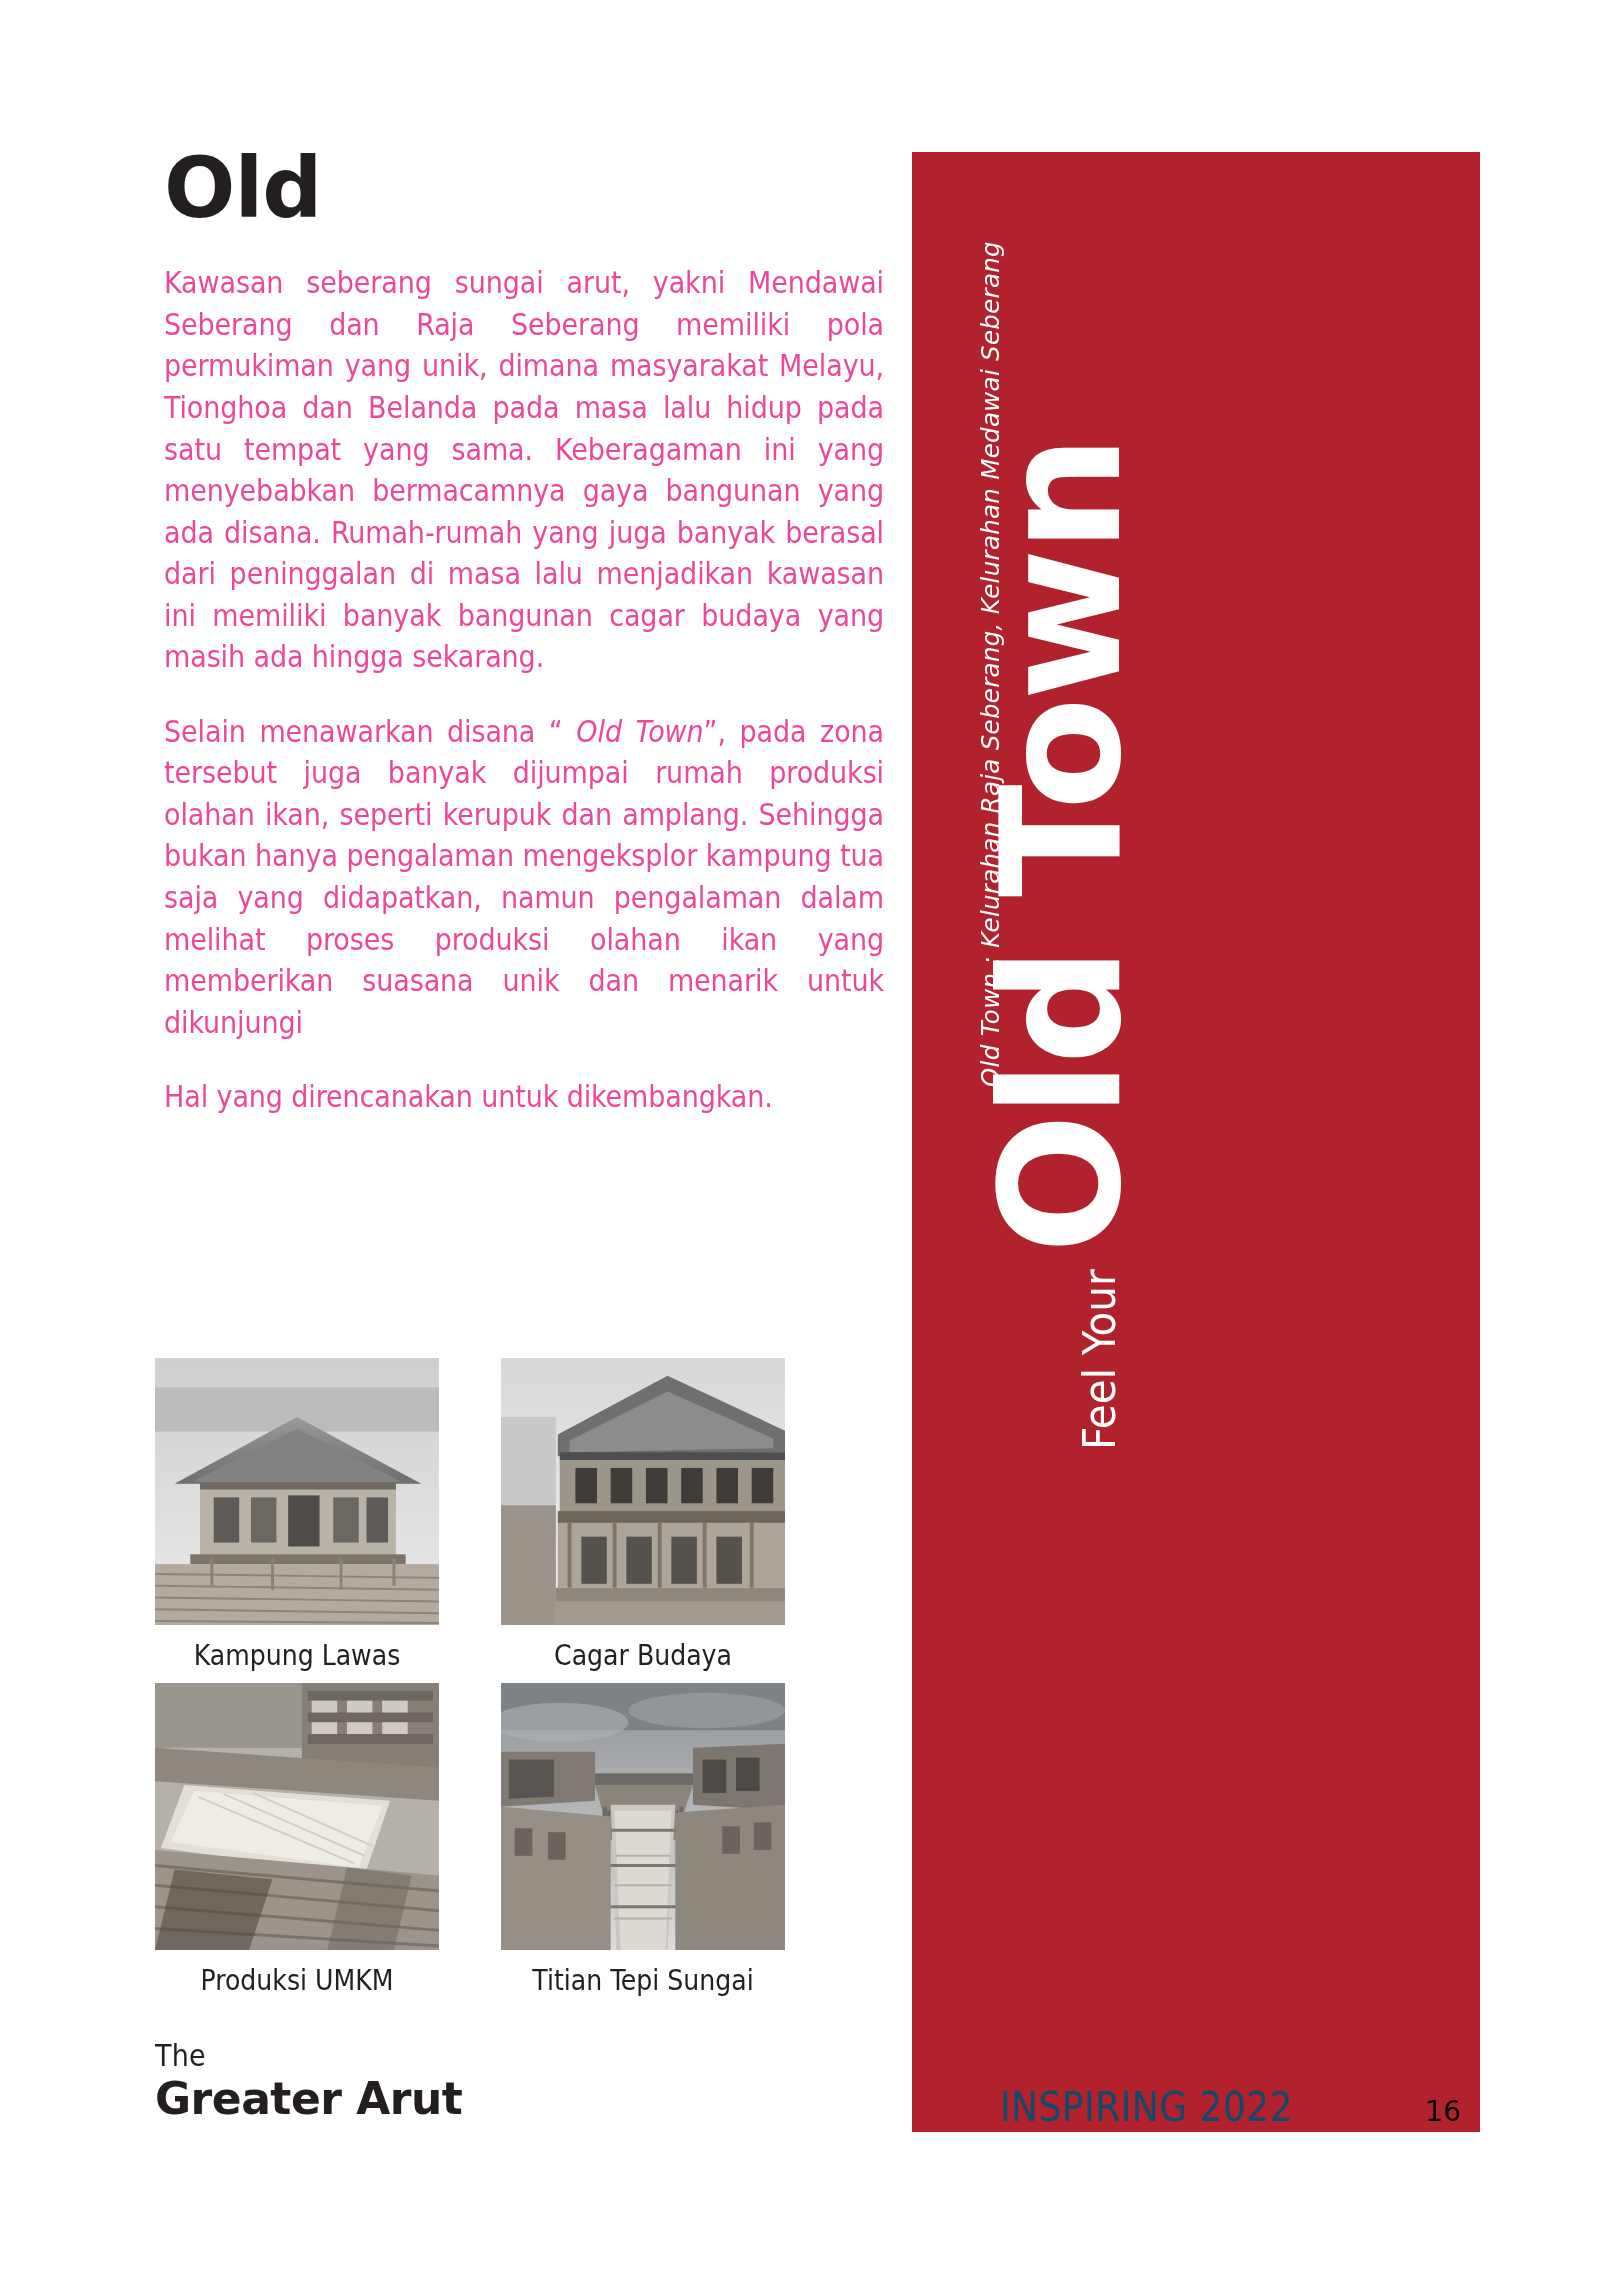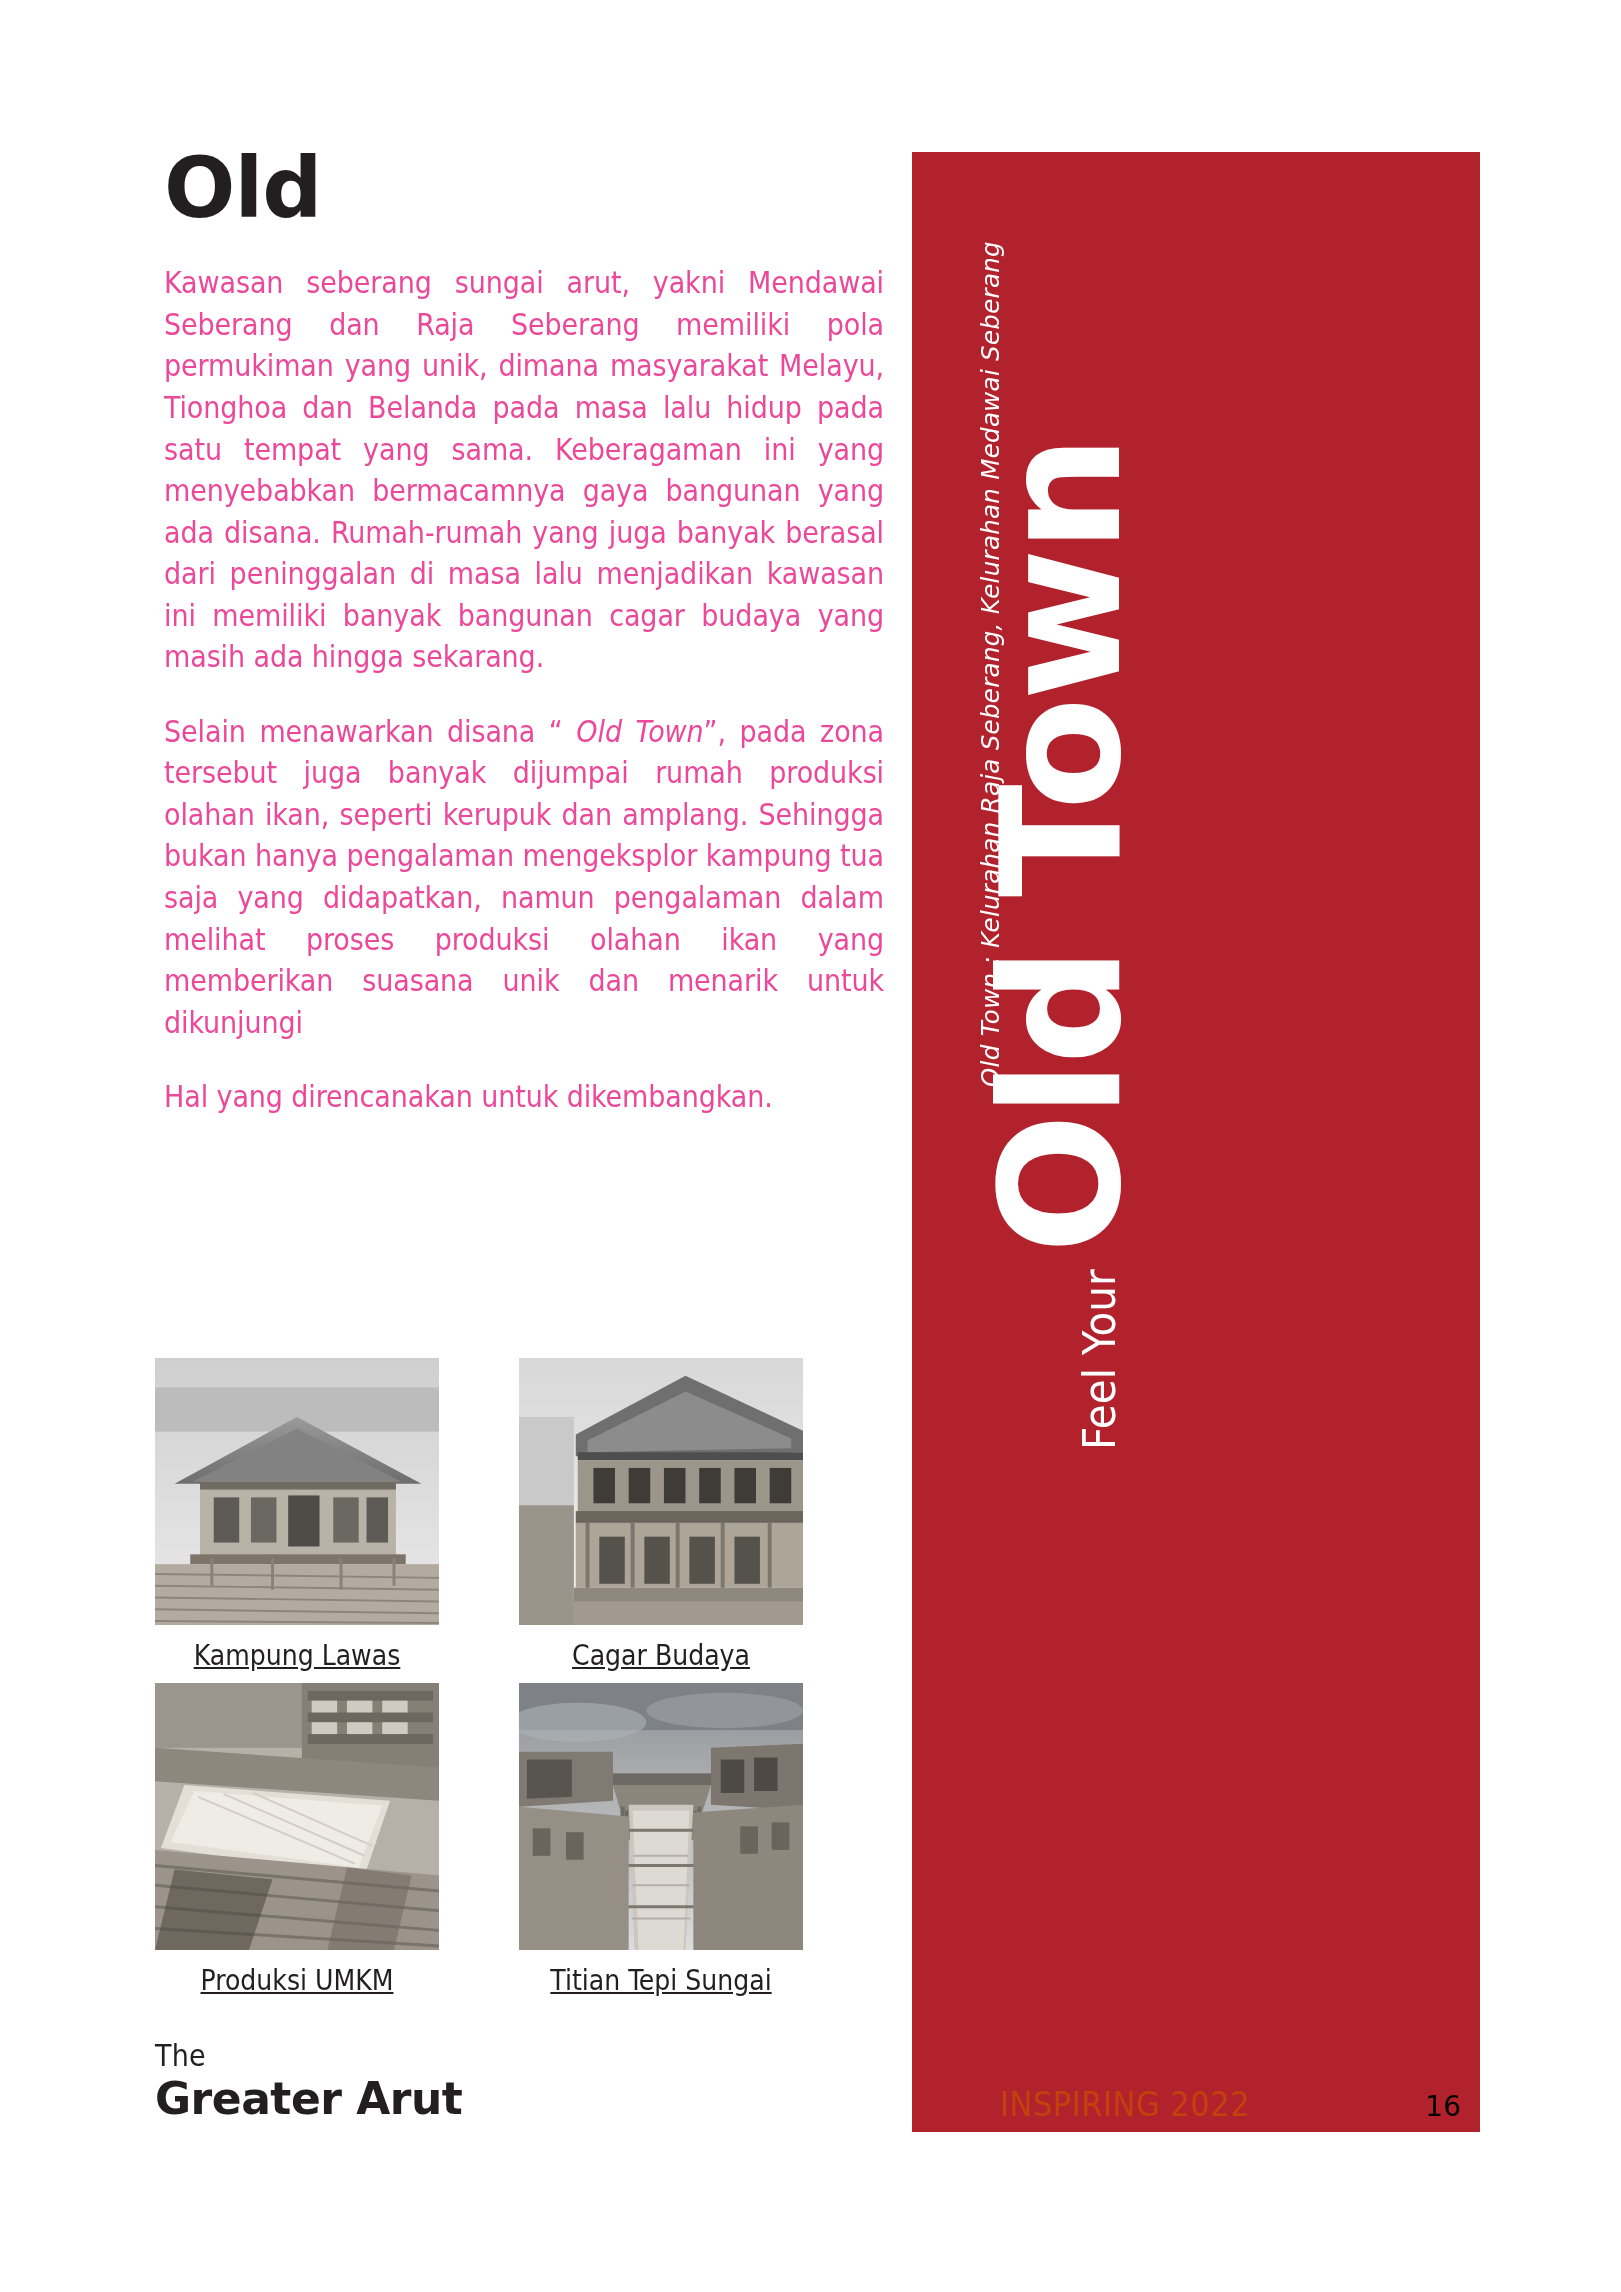--- a/index.html
+++ b/index.html
@@ -85,22 +85,22 @@
     position: absolute;
     left: 1000px;
     top: 2084px;
     width: 461px;
     display: flex;
     align-items: baseline;
     justify-content: space-between;
   }
   .inspiring {
     font-family: "DejaVu Sans Condensed", "DejaVu Sans", sans-serif;
-    font-size: 34px;
-    color: #c2410c;
+    font-size: 40px;
+    color: #0c4a6e;
     letter-spacing: 0.5px;
   }
   .page-num {
     font-family: "DejaVu Sans", sans-serif;
     font-size: 28px;
     font-weight: 400;
     color: #000000;
   }
 
   
@@ -136,23 +136,22 @@
 
   
   .photo-grid {
     position: absolute;
     left: 155px;
     top: 1358px;
     width: 725px;
   }
   .photo-row {
     display: flex;
-    gap: 80px;
+    gap: 62px;
     margin-bottom: 11.8px;
-    text-decoration: underline;
   }
   .photo-cell {
     width: 284px;
     display: flex;
     flex-direction: column;
     align-items: center;
   }
   .photo-frame {
     width: 284px;
     height: 267px;

